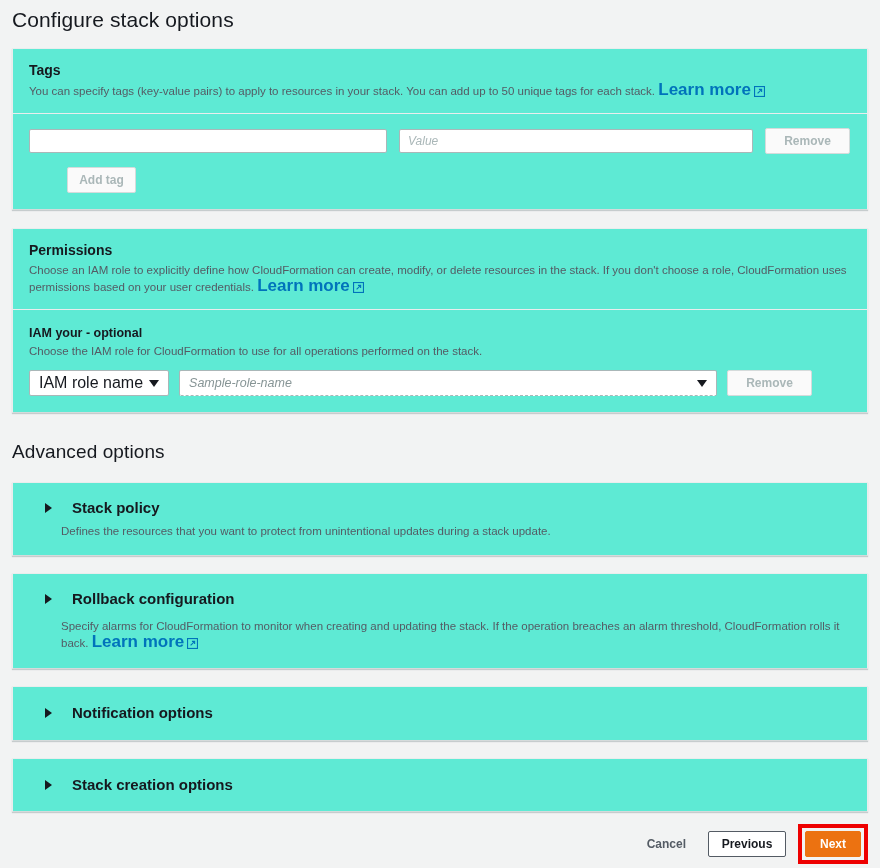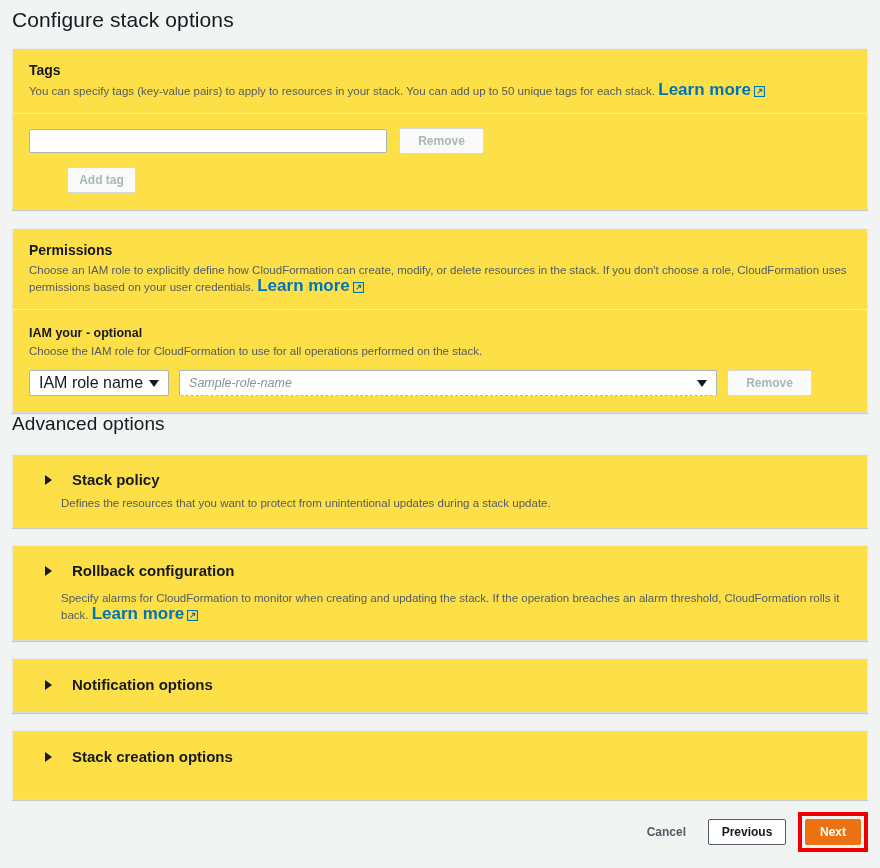--- a/index.html
+++ b/index.html
@@ -34,21 +34,21 @@
     font-size: 19px;
     font-weight: 400;
     color: #16191f;
     margin: 0;
     padding: 0 0 0 12px;
     letter-spacing: 0.1px;
   }
 
   
   .card {
-    background: #fde047;
+    background: #5eead4;
     border: 1px solid #eaeded;
     border-bottom-color: #d5dbdb;
     box-shadow: 0 1px 1px 0 rgba(0, 28, 36, 0.18);
     margin: 0 12px;
     box-sizing: border-box;
   }
   .card-header {
     padding: 12px 16px 13px 16px;
   }
   .card-header.with-divider {
@@ -259,20 +259,23 @@
         <a class="learn-more" href="#"><span>Learn more</span><span class="ext-icon"><svg width="11" height="11" viewBox="0 0 14 14">
                 <rect x="0.7" y="0.7" width="12.6" height="12.6" fill="none" stroke="#0073bb" stroke-width="1.4"></rect>
                 <path d="M4.6 9.4L9.4 4.6" stroke="#0073bb" stroke-width="1.4" fill="none"></path>
                 <path d="M6.3 4.3h3.4v3.4" stroke="#0073bb" stroke-width="1.4" fill="none"></path>
               </svg></span></a>
       </div>
     </div>
     <div class="card-body">
       <div class="field-row">
         <div class="text-input" style="width:358px;" title="Key"></div>
+        <div class="text-input" style="width:354px;" title="Value">
+          <span>Value</span>
+        </div>
         <div class="btn btn-disabled" style="width:85px;">Remove</div>
       </div>
       <div style="margin-top:13px;padding-left:38px;">
         <div class="btn btn-disabled" style="width:69px;">Add tag</div>
       </div>
     </div>
   </div>
 
   <div class="card" style="margin-top:18px;">
     <div class="card-header with-divider">
@@ -296,21 +299,21 @@
         </div>
         <div class="autocomplete" style="width:538px;">
           <span class="ph">Sample-role-name</span>
           <span class="caret"></span>
         </div>
         <div class="btn btn-disabled" style="width:85px;">Remove</div>
       </div>
     </div>
   </div>
 
-  <h2 class="section-title" style="">Advanced options</h2>
+  <h2 class="section-title" style="margin-top:28px;">Advanced options</h2>
 
   <div class="card" style="margin-top:19px;">
     <div class="expandable">
       <div class="exp-header">
         <span class="tri"></span>
         <span class="exp-title">Stack policy</span>
       </div>
       <div class="exp-desc">Defines the resources that you want to protect from unintentional updates during a stack update.</div>
     </div>
   </div>
@@ -335,21 +338,21 @@
   <div class="card" style="margin-top:17px;">
     <div class="expandable" style="padding-top:16px; padding-bottom:17px;">
       <div class="exp-header">
         <span class="tri"></span>
         <span class="exp-title">Notification options</span>
       </div>
     </div>
   </div>
 
   <div class="card" style="margin-top:17px;">
-    <div class="expandable" style="padding-top:16px; padding-bottom:32px;">
+    <div class="expandable" style="padding-top:16px; padding-bottom:16px;">
       <div class="exp-header">
         <span class="tri"></span>
         <span class="exp-title">Stack creation options</span>
       </div>
     </div>
   </div>
 
   <div class="footer" style="margin-top:12px;">
     <div class="btn-link">Cancel</div>
     <div class="btn btn-normal" style="width:78px; margin-left:10px;">Previous</div>

